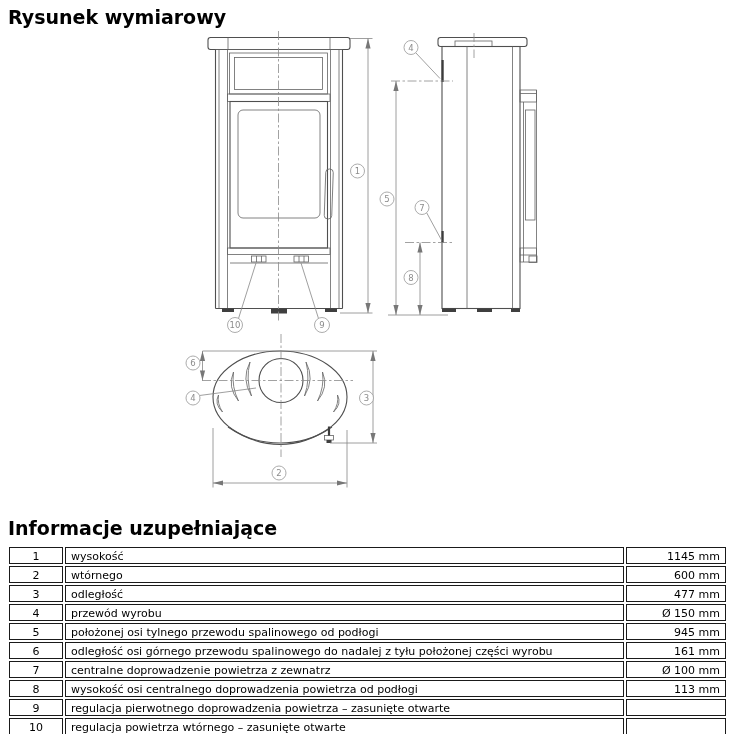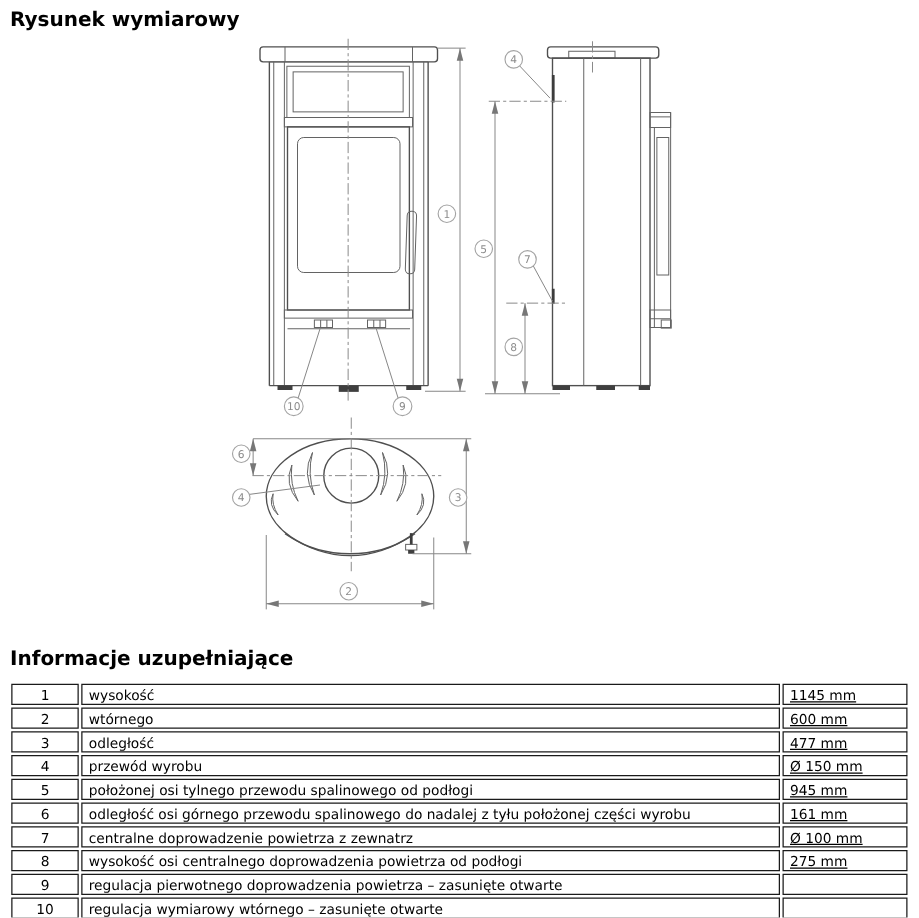--- a/index.html
+++ b/index.html
@@ -1,24 +1,24 @@
 <!DOCTYPE html>
 <html><head>
 <meta charset="utf-8">
 <style>
   html,body{margin:0;padding:0;background:#fff;}
   body{width:735px;height:734px;position:relative;font-family:"DejaVu Sans","Liberation Sans",sans-serif;color:#000;}
-  .title{position:absolute;left:8px;font-weight:bold;font-size:16px;letter-spacing:0;margin:0;}
+  .title{position:absolute;left:8px;font-weight:bold;font-size:19px;letter-spacing:0;margin:0;}
   #t1{top:6px;}
   #t2{top:517px;}
   svg{position:absolute;left:0;top:0;}
   table{position:absolute;left:7px;top:545px;width:721px;border-collapse:separate;border-spacing:2px;font-size:11px;table-layout:fixed;}
   td{border:1px solid #1a1a1a;padding:1px 5px 0 5px;height:14px;line-height:13px;white-space:nowrap;overflow:hidden;}
   td.no{text-align:center;}
-  td.val{text-align:left;text-decoration:underline;}
+  td.val{text-align:right;}
   
   .ln{stroke:#4f4f4f;stroke-width:1.1;fill:none;}
   .ln2{stroke:#636363;stroke-width:0.8;fill:none;}
   .thk{stroke:#3c3c3c;stroke-width:2.2;fill:none;}
   .dim{stroke:#878787;stroke-width:0.8;fill:none;}
   .dd{stroke:#8a8a8a;stroke-width:0.8;fill:none;stroke-dasharray:9 2.5 2.5 2.5;}
   .cal{stroke:#a3a3a3;stroke-width:0.9;fill:#fff;}
   .calt{fill:#8c8c8c;font-size:8.5px;text-anchor:middle;font-family:"DejaVu Sans","Liberation Sans",sans-serif;}
   .ft{fill:#3f3f3f;stroke:none;}
 </style>
@@ -237,26 +237,26 @@
         <td class="val">161 mm</td>
       </tr>
     <tr>
         <td class="no">7</td>
         <td>centralne doprowadzenie powietrza z zewnatrz</td>
         <td class="val">Ø 100 mm</td>
       </tr>
     <tr>
         <td class="no">8</td>
         <td>wysokość osi centralnego doprowadzenia powietrza od podłogi</td>
-        <td class="val">275 mm</td>
+        <td class="val">113 mm</td>
       </tr>
     <tr>
         <td class="no">9</td>
         <td>regulacja pierwotnego doprowadzenia powietrza – zasunięte otwarte</td>
         <td class="val"></td>
       </tr>
     <tr>
         <td class="no">10</td>
-        <td>regulacja wymiarowy wtórnego – zasunięte otwarte</td>
+        <td>regulacja powietrza wtórnego – zasunięte otwarte</td>
         <td class="val"></td>
       </tr>
   </tbody>
 </table>
 
 </body></html>

